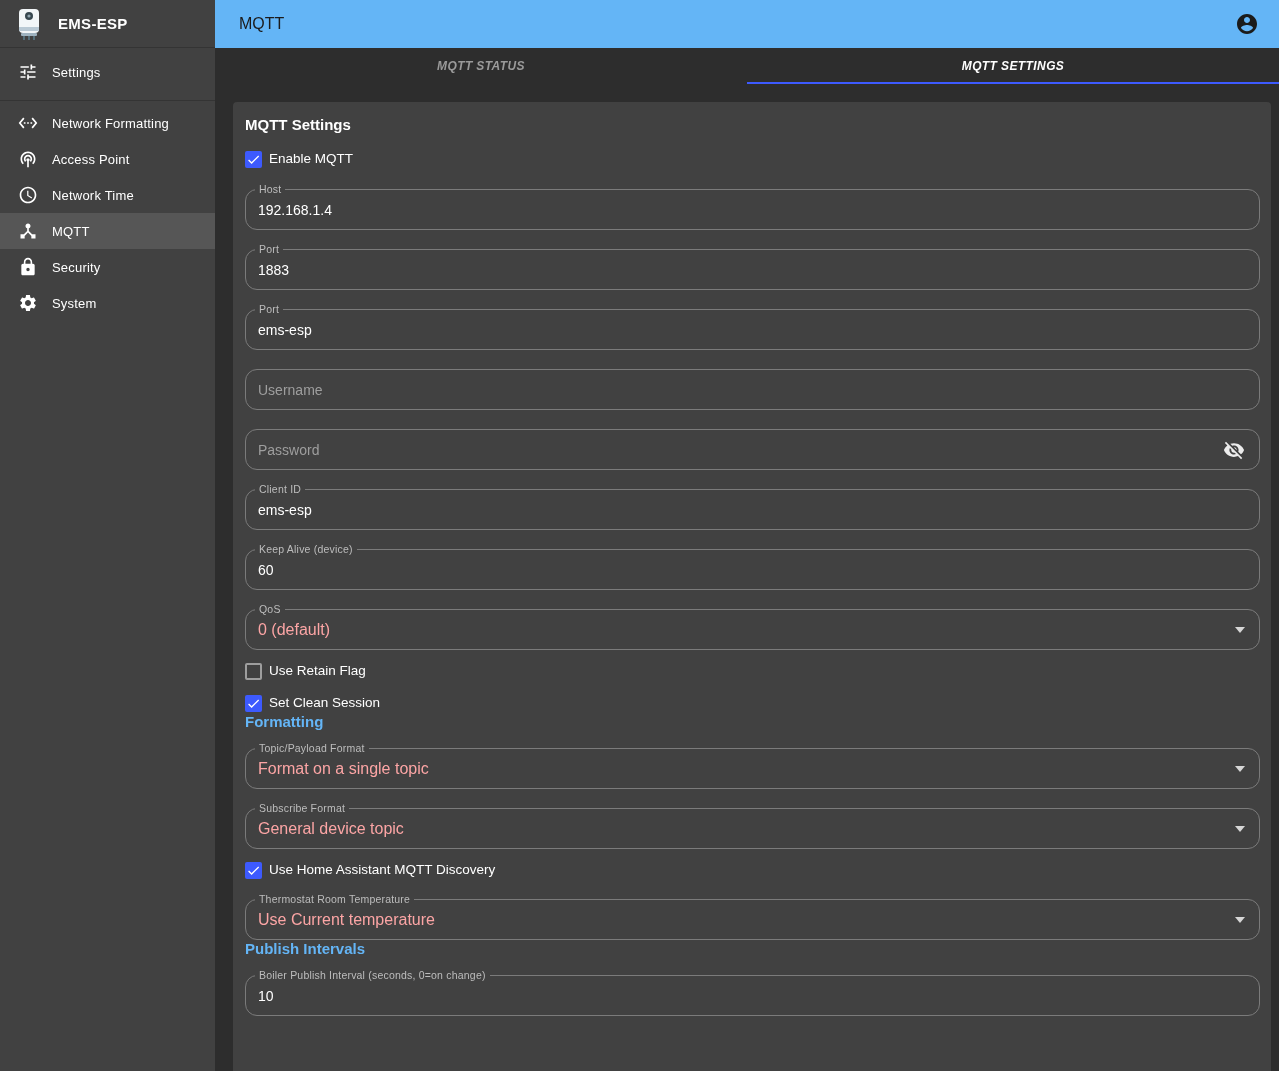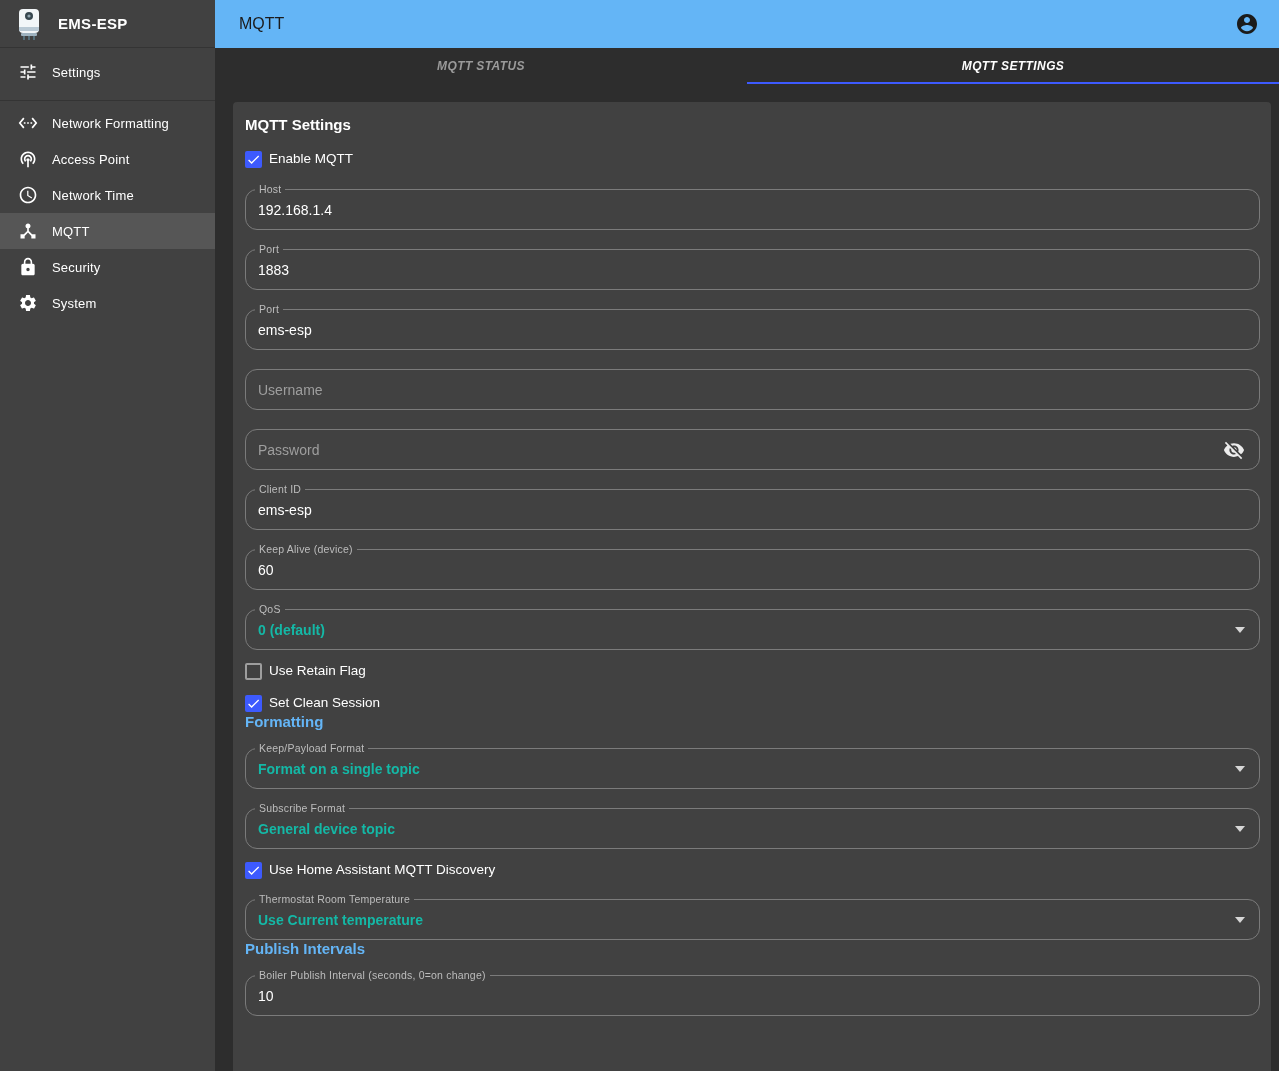--- a/index.html
+++ b/index.html
@@ -92,21 +92,21 @@
   .field.after-heading { margin-top:18px; }
   .flabel {
     position:absolute; top:-7px; left:9px; font-size:10.5px; line-height:13px;
     color:var(--label); background:var(--panel-bg); padding:0 4px; letter-spacing:0.2px;
   }
   .field input {
     width:100%; background:transparent; border:none; outline:none; color:#fff;
     font-size:14px; font-family:"Liberation Sans", sans-serif;
   }
   .field input::placeholder { color:var(--placeholder); opacity:1; }
-  .select-value { font-size:14px; color:#14b8a6; flex:1;font-weight:bold; }
+  .select-value { font-size:16px; color:#fca5a5; flex:1; }
   .caret {
     width:0; height:0; border-left:5px solid transparent; border-right:5px solid transparent;
     border-top:6px solid #d6d6d6; margin-right:2px;
   }
   .eye-btn { width:26px; height:26px; display:flex; align-items:center; justify-content:center; cursor:pointer; }
   .eye-btn svg { width:22px; height:22px; fill:#ececec; }
 </style>
 </head>
 <body>
 
@@ -275,21 +275,21 @@
         <svg viewBox="0 0 24 24">
             <path d="M9 16.17L4.83 12l-1.42 1.41L9 19 21 7l-1.41-1.41z"></path>
           </svg>
       </span>
       <span class="cb-label">Set Clean Session</span>
     </div>
 
     <div class="section-heading">Formatting</div>
 
     <div class="field after-heading">
-      <span class="flabel">Keep/Payload Format</span>
+      <span class="flabel">Topic/Payload Format</span>
       <span class="select-value">Format on a single topic</span>
       <span class="caret"></span>
     </div>
 
     <div class="field">
       <span class="flabel">Subscribe Format</span>
       <span class="select-value">General device topic</span>
       <span class="caret"></span>
     </div>
 

